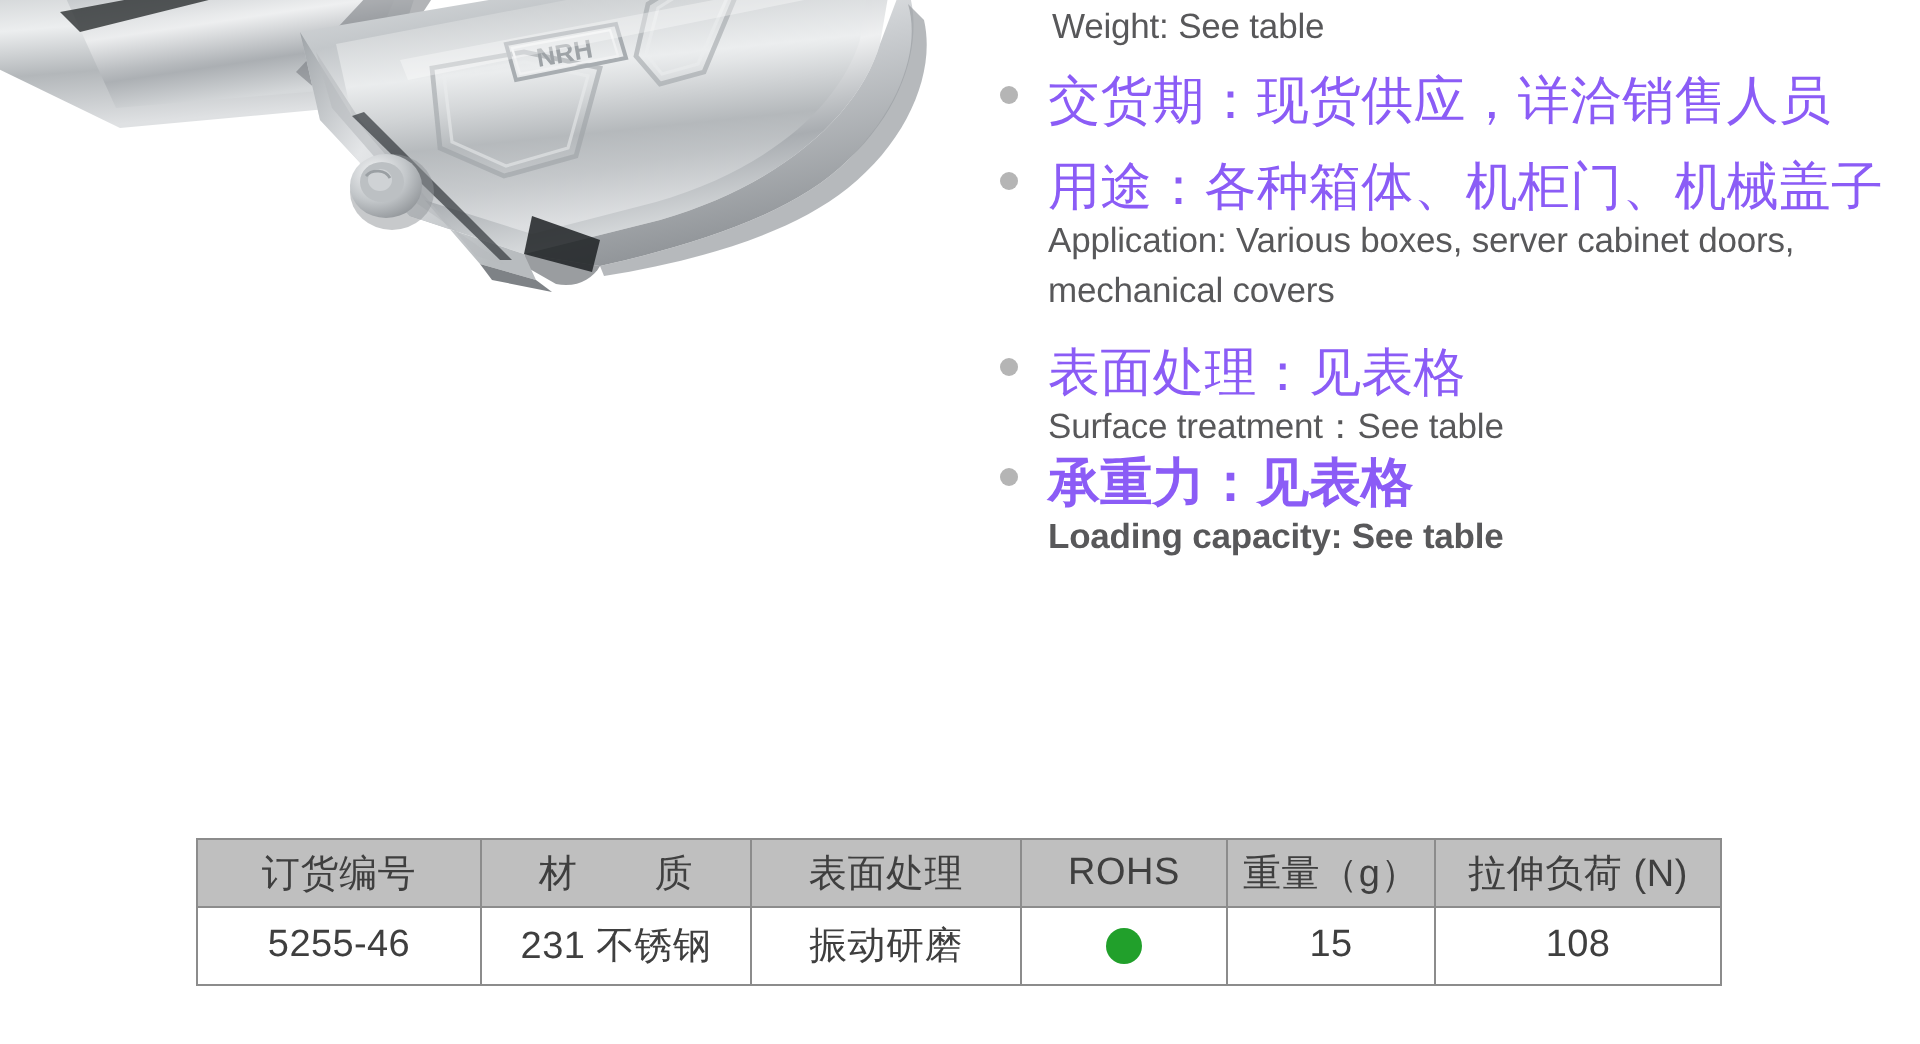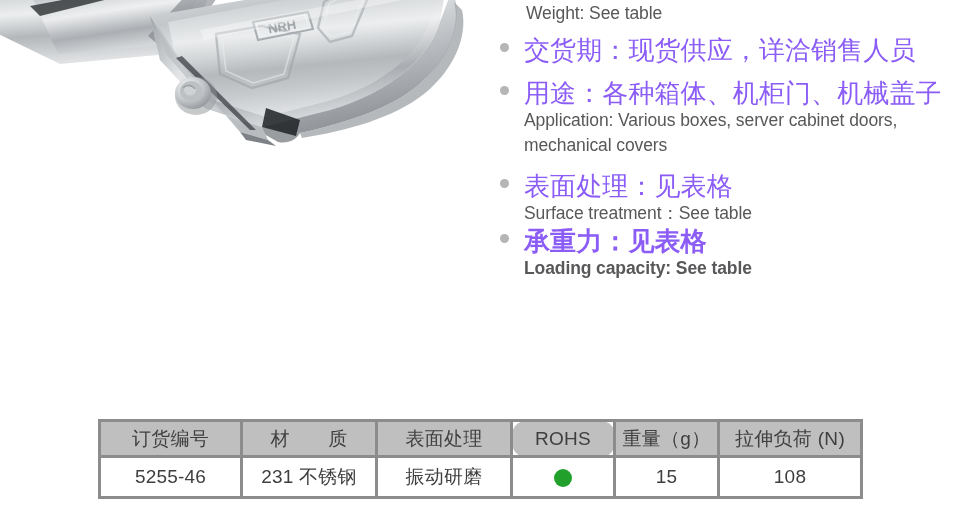--- a/index.html
+++ b/index.html
@@ -76,21 +76,21 @@
     top: 419px;
   }
   table.spec-table {
     border-collapse: collapse;
     table-layout: fixed;
     width: 762px;
     background: #ffffff;
   }
   table.spec-table th,
   table.spec-table td {
-    border: 3px solid #8b5cf6;
+    border: 1px solid #8b5cf6;
     text-align: center;
     vertical-align: middle;
     padding: 0;
     color: #3f3f3f;
   }
   table.spec-table th {
     background: #bfbfbf;
     height: 33px;
     font-weight: normal;
     font-size: 19px;
@@ -248,21 +248,21 @@
         <col class="col-surf">
       <col class="col-rohs">
         <col class="col-weight">
         <col class="col-load">
     </colgroup>
     <thead>
       <tr>
         <th class="nowrap" style="background: rgb(191, 191, 191); border-color: rgb(140, 140, 140);">订货编号</th>
         <th class="nowrap" style="background: rgb(191, 191, 191); border-color: rgb(140, 140, 140);">材　　质</th>
         <th class="nowrap" style="background: rgb(191, 191, 191); border-color: rgb(140, 140, 140);">表面处理</th>
-        <th class="nowrap" style="background: rgb(191, 191, 191); border-color: rgb(140, 140, 140); border-radius: 14px;">ROHS</th>
+        <th class="nowrap" style="background: rgb(191, 191, 191); border-color: rgb(140, 140, 140);">ROHS</th>
         <th class="nowrap" style="background: rgb(191, 191, 191); border-color: rgb(140, 140, 140);">重量（g）</th>
         <th class="nowrap" style="background: rgb(191, 191, 191); border-color: rgb(140, 140, 140);">拉伸负荷 (N)</th>
       </tr>
     </thead>
     <tbody>
       <tr>
         <td style="border-color: rgb(140, 140, 140);">5255-46</td>
         <td class="nowrap" style="border-color: rgb(140, 140, 140);">231 不锈钢</td>
         <td class="nowrap" style="border-color: rgb(140, 140, 140);">振动研磨</td>
         <td style="border-color: rgb(140, 140, 140);">

